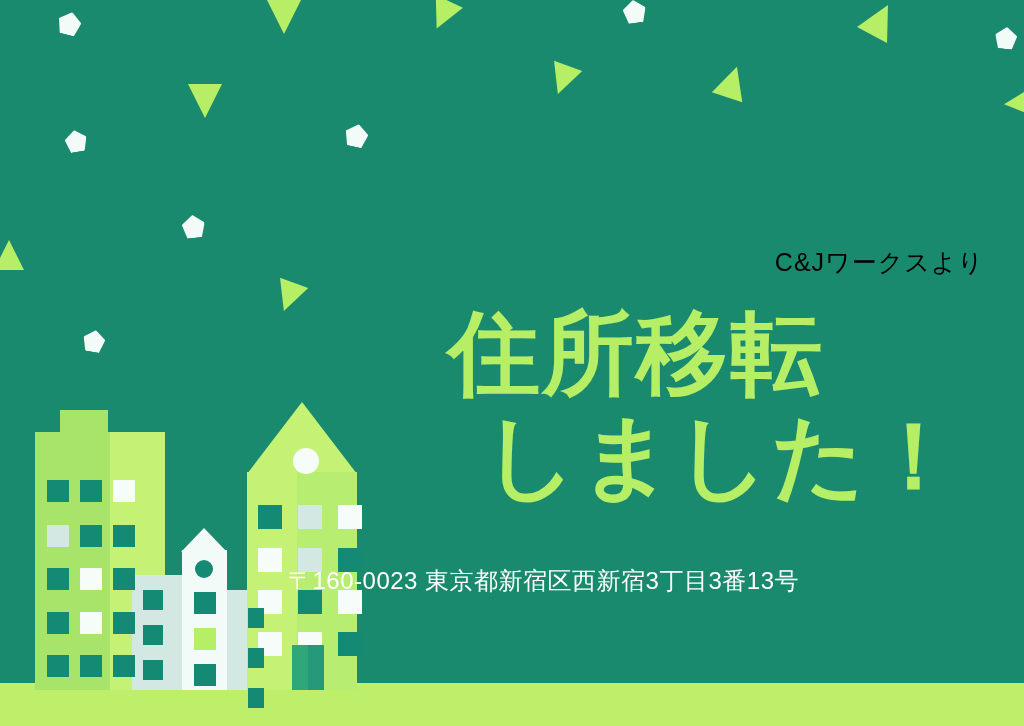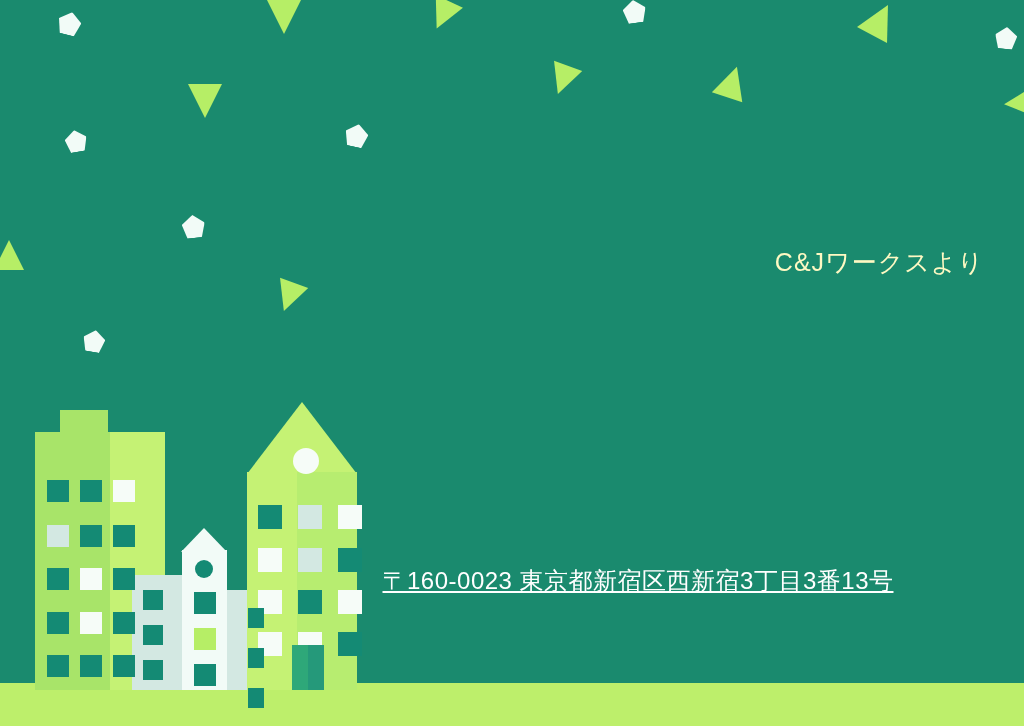--- a/index.html
+++ b/index.html
@@ -54,21 +54,21 @@
   #city .bldg { position: absolute; }
   #city .win  { position: absolute; }
   #city .roof { position: absolute; width: 0; height: 0; }
   #city .circ { position: absolute; border-radius: 50%; }
 
   
   #kicker {
     position: absolute;
     right: 40px;
     top: 246px;
-    color: #fef9c3;
+    color: #000000;
     font-size: 25px;
     letter-spacing: 1px;
     white-space: nowrap;
     text-align: right;
   }
   #headline {
     position: absolute;
     right: 62px;
     top: 302px;
     width: 620px;
@@ -80,26 +80,25 @@
     letter-spacing: 2px;
   }
   #headline .hl-line { display: block; white-space: nowrap; }
   #headline .hl-line.line1 { padding-right: 138px; }
 
   #address {
     position: absolute;
     right: 36px;
     top: 564px;
     width: 700px;
-    text-align: center;
+    text-align: left;
     color: #ffffff;
     font-size: 24px;
     line-height: 1.45;
     letter-spacing: 0.5px;
-    text-decoration: underline;
   }
   #address .addr-line { display: block; white-space: nowrap; }
 </style>
 </head>
 <body>
 
 <div id="poster">
 
   <div class="confetti-layer" id="confetti">
       <div class="tri" style="left: 267px; top: 0px; border-left: 17px solid transparent; border-right: 17px solid transparent; border-bottom: 34px solid rgb(182, 238, 102); transform: rotate(180deg);"></div>
@@ -170,18 +169,22 @@
       <div class="win" style="left: 194px; top: 192px; width: 22px; height: 22px; background: rgb(20, 138, 116);"></div>
       <div class="win" style="left: 194px; top: 228px; width: 22px; height: 22px; background: rgb(182, 238, 102);"></div>
       <div class="win" style="left: 194px; top: 264px; width: 22px; height: 22px; background: rgb(20, 138, 116);"></div>
       <div class="win" style="left: 248px; top: 208px; width: 16px; height: 20px; background: rgb(20, 138, 116);"></div>
       <div class="win" style="left: 248px; top: 248px; width: 16px; height: 20px; background: rgb(20, 138, 116);"></div>
       <div class="win" style="left: 248px; top: 288px; width: 16px; height: 20px; background: rgb(20, 138, 116);"></div>
     </div>
 
   <div id="kicker">C&amp;Jワークスより</div>
 
+  <div id="headline">
+    <span class="hl-line line1">住所移転</span>
+    <span class="hl-line line2">しました！</span>
+  </div>
 
   <div id="address">
     <span class="addr-line">〒160-0023 東京都新宿区西新宿3丁目3番13号</span>
   </div>
 
 </div>
 
 </body></html>

